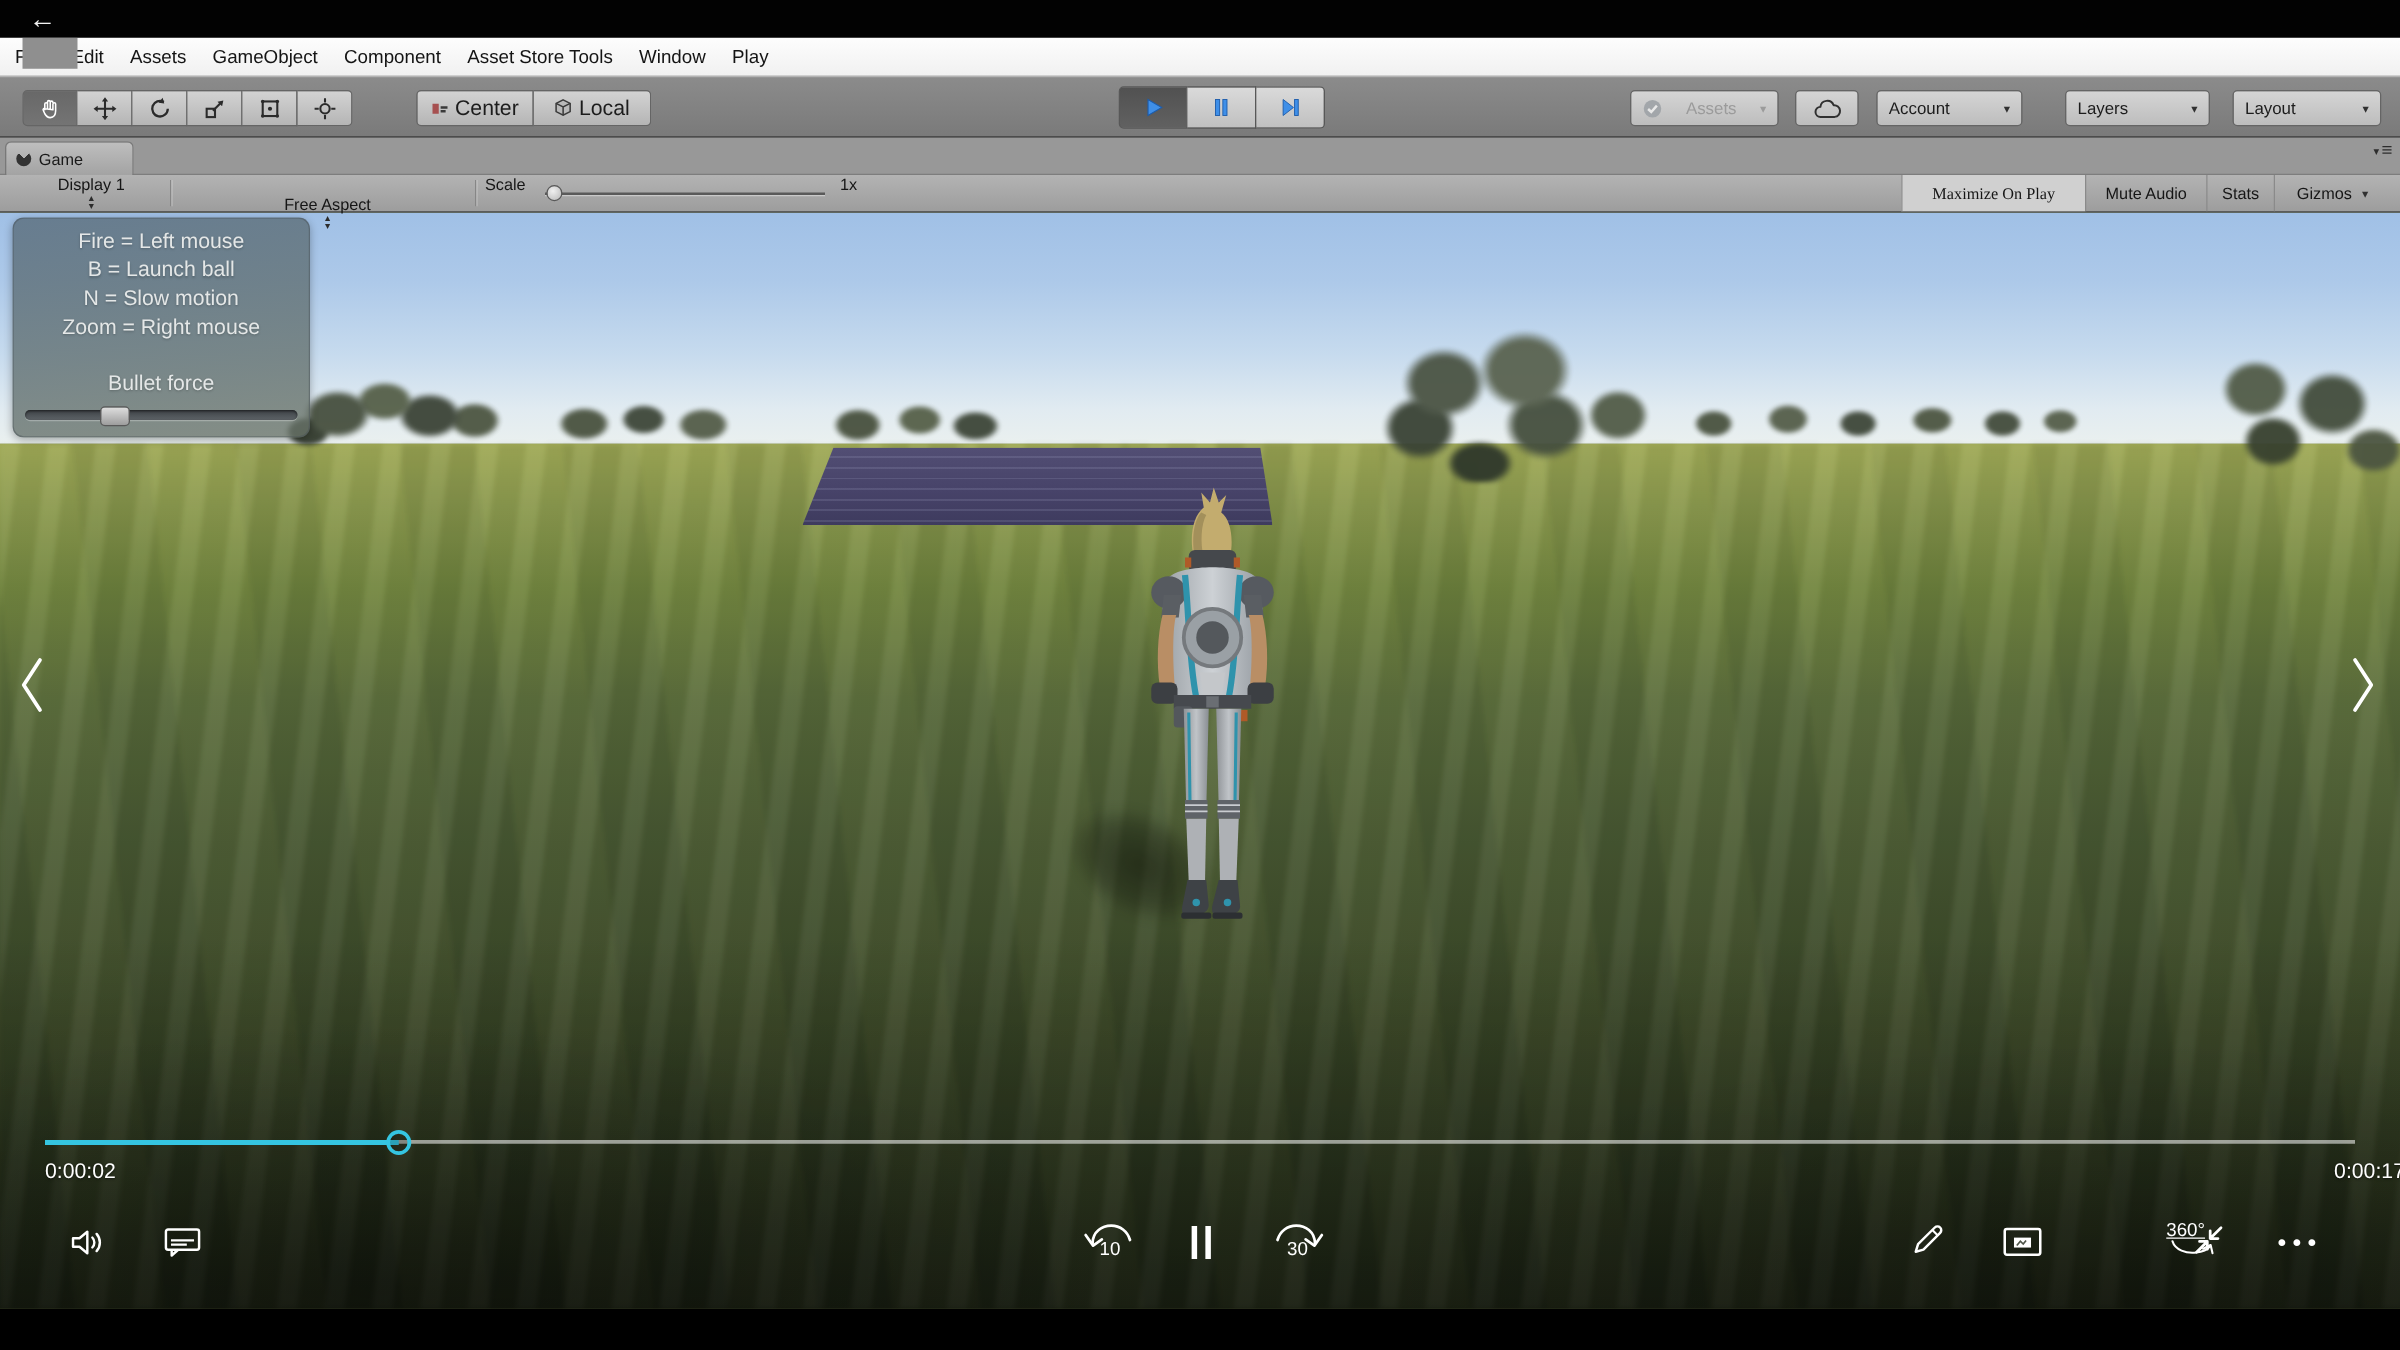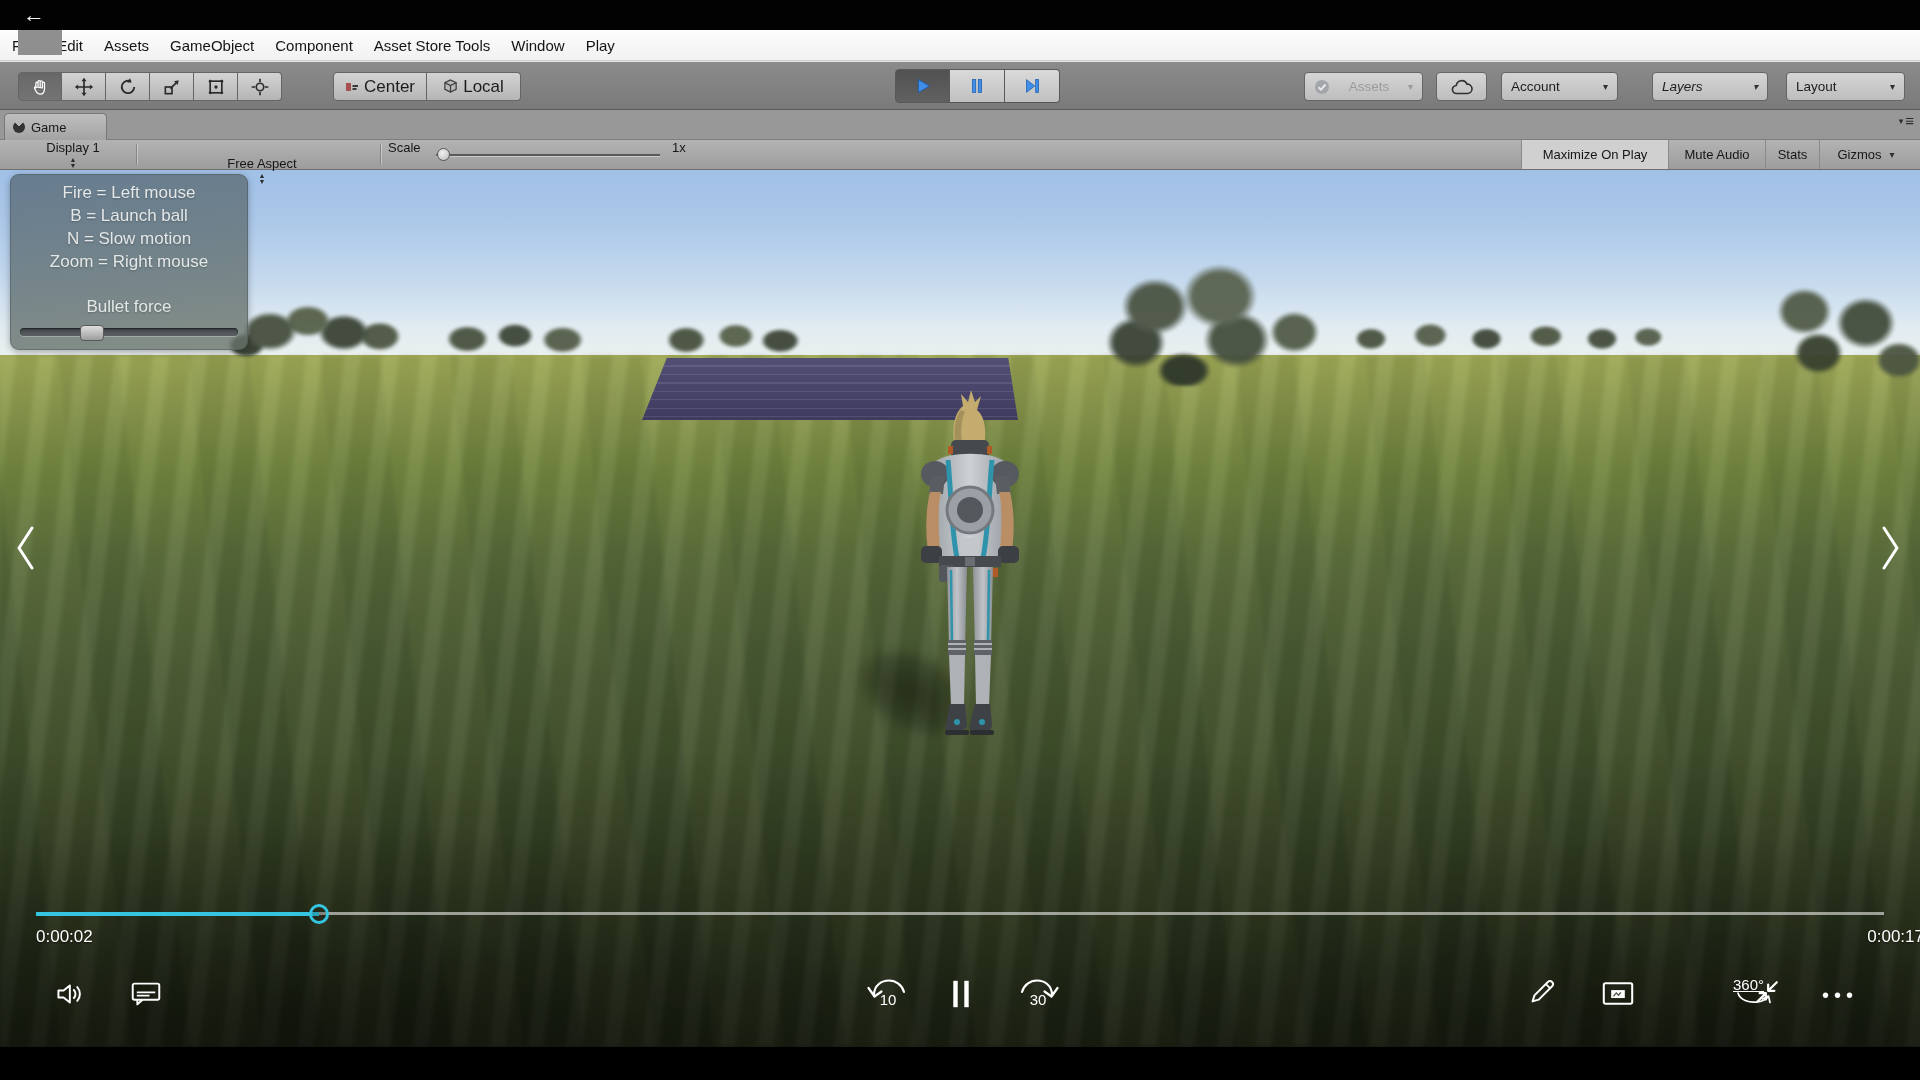--- a/index.html
+++ b/index.html
@@ -243,21 +243,21 @@
     </div>
     <div class="tb-btn" style="left:1436px;width:51px;justify-content:center;">
       <svg width="24" height="18" viewBox="0 0 24 18">
           <path d="M6.5 15.5 a4 4 0 0 1 -0.2 -8 a5.5 5.5 0 0 1 10.6 -1.3 a3.9 3.9 0 0 1 0.9 9.3 Z" fill="none" stroke="#303030" stroke-width="1.6" stroke-linejoin="round"></path>
         </svg>
     </div>
     <div class="tb-btn" style="left:1501px;width:117px;">
       <span>Account</span>
       <span class="caret">▾</span>
     </div>
-    <div class="tb-btn" style="left:1652px;width:116px;font-style:italic;">
+    <div class="tb-btn" style="left:1652px;width:116px;">
       <span>Layers</span>
       <span class="caret">▾</span>
     </div>
     <div class="tb-btn" style="left:1786px;width:119px;gap:40px;">
       <span>Layout</span>
       <span class="caret">▾</span>
     </div>
   </div>
 
   <div class="tabbar">
@@ -290,21 +290,21 @@
     <div class="gb-div" style="left:380px;"></div>
     <div class="gb-item" style="left:388px;">
       <span>Scale</span>
     </div>
     <div class="scale-track"></div>
     <div class="scale-knob"></div>
     <div class="gb-item" style="left:672px;">
       <span>1x</span>
     </div>
 
-    <div class="gb-btn lit" style="left:1521px;width:147px;">
+    <div class="gb-btn lit" style="left:1521px;width:147px;font-family:Liberation Serif, serif;">
       <span>Maximize On Play</span>
     </div>
     <div class="gb-btn" style="left:1668px;width:97px;">
       <span>Mute Audio</span>
     </div>
     <div class="gb-btn" style="left:1765px;width:54px;">
       <span>Stats</span>
     </div>
     <div class="gb-btn" style="left:1819px;width:93px;gap:8px;">
       <span>Gizmos</span>

